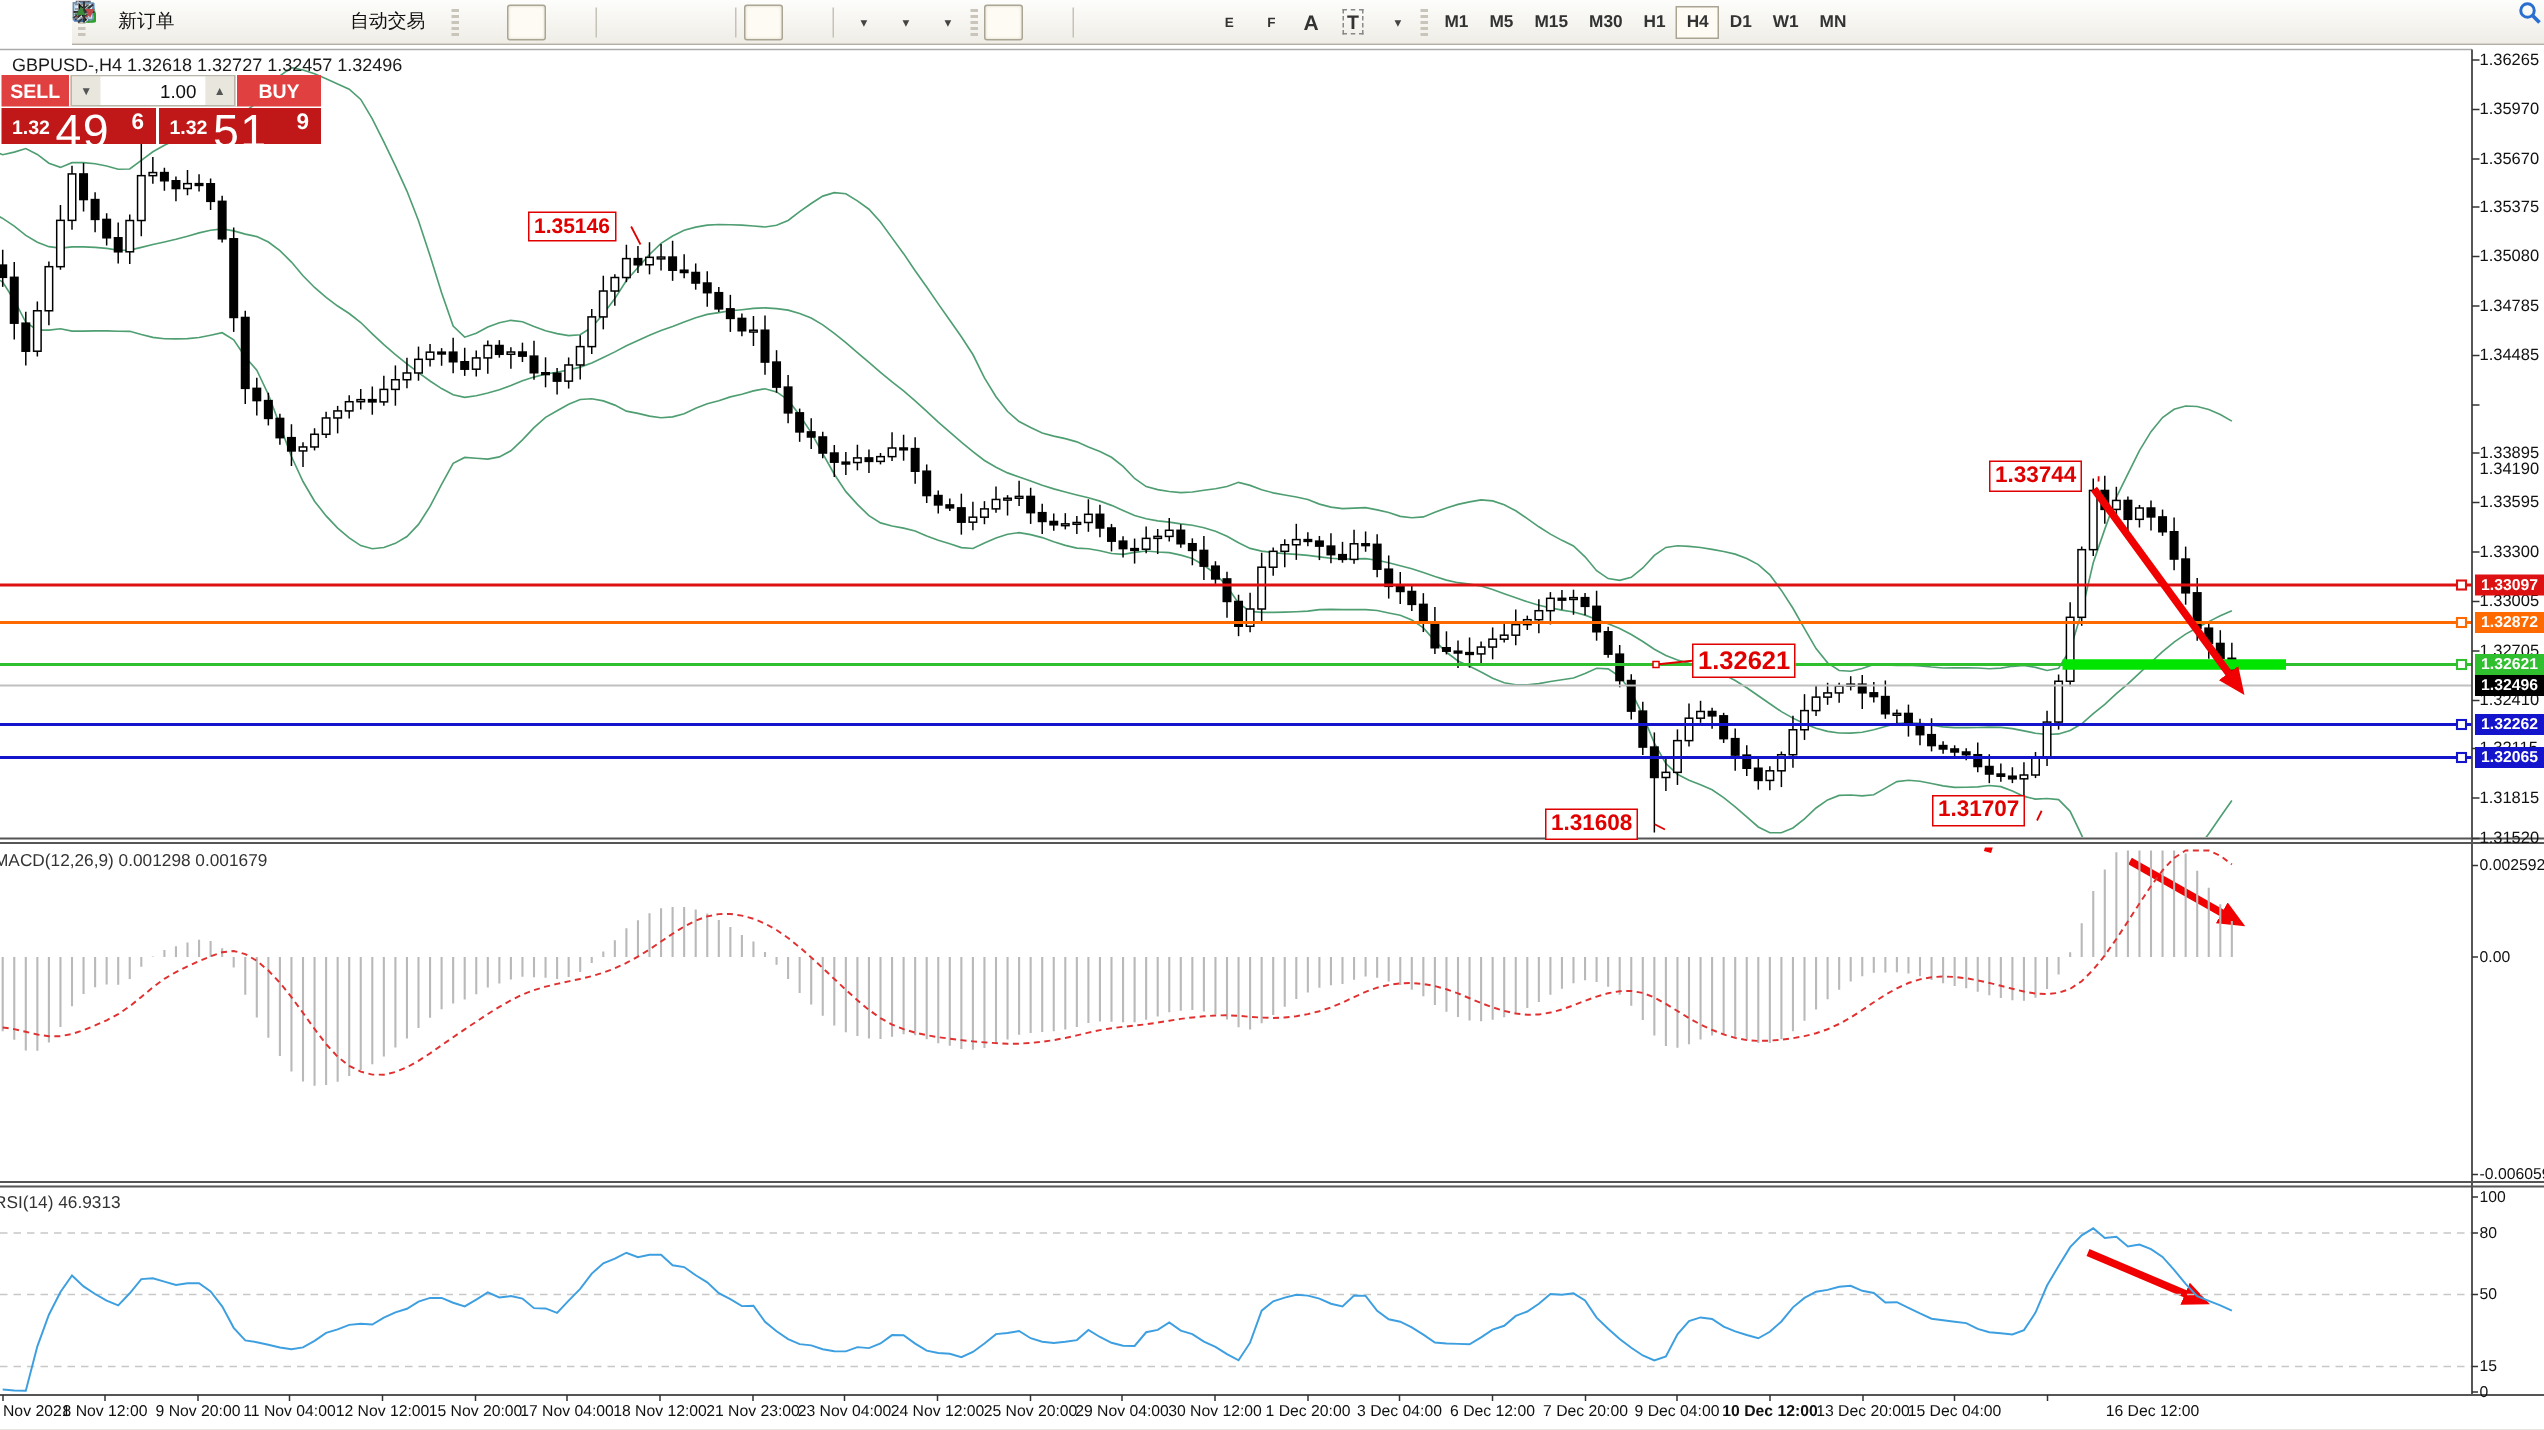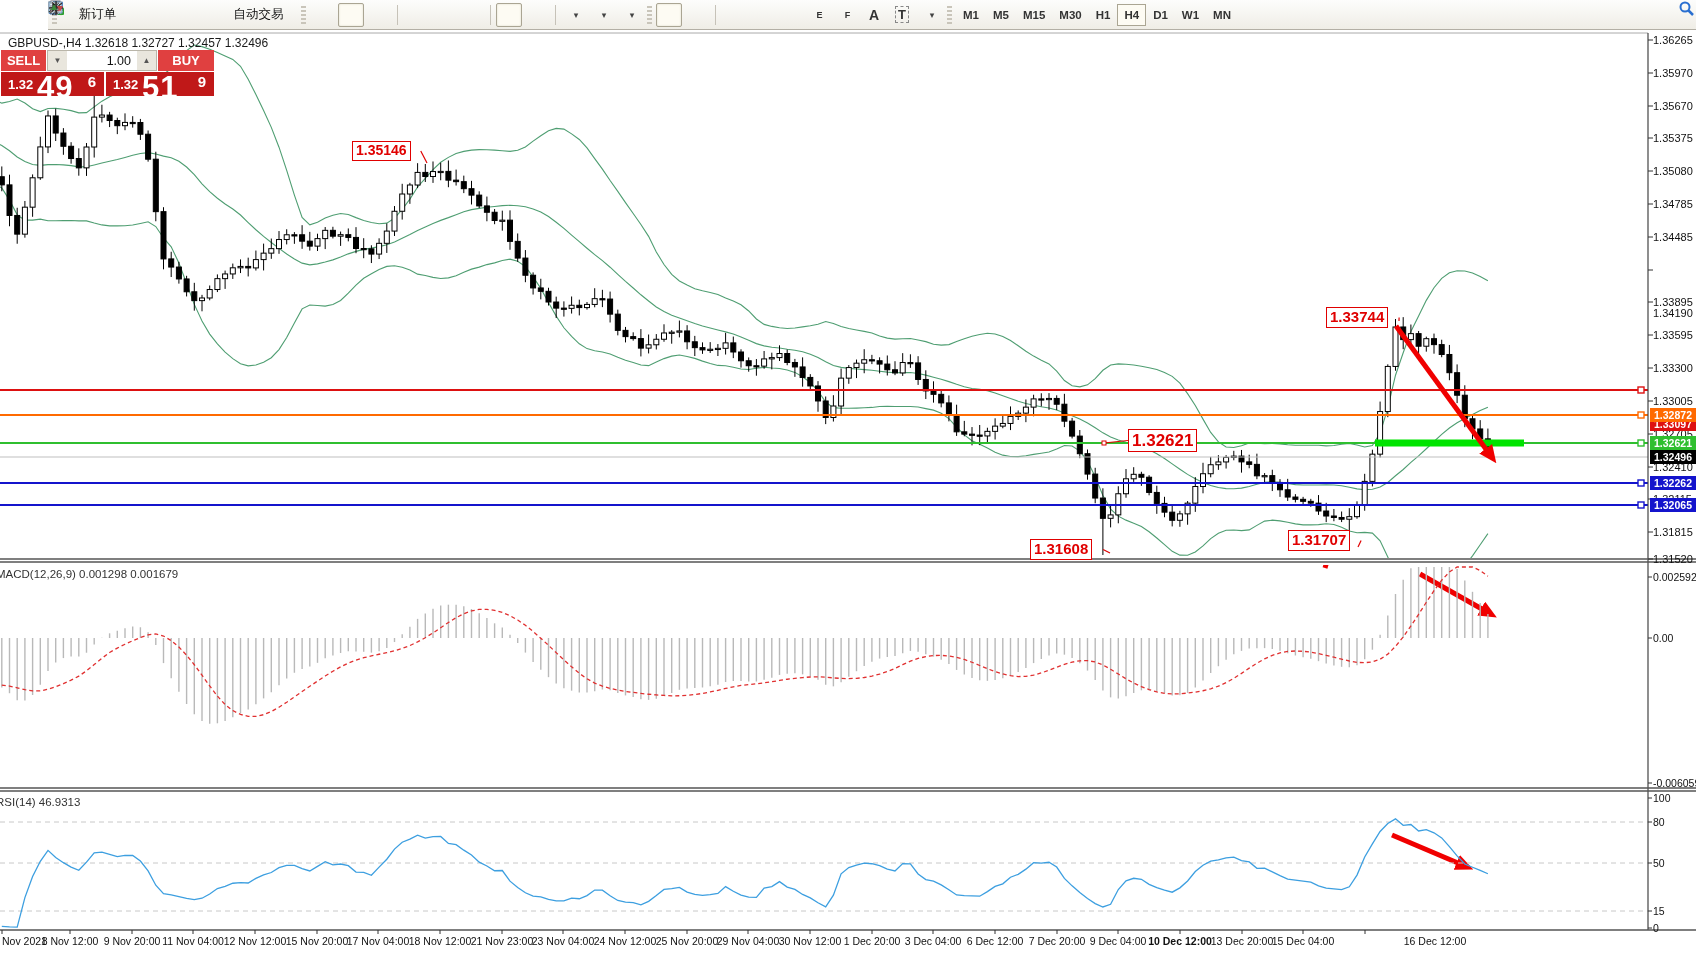--- a/index.html
+++ b/index.html
@@ -35,21 +35,21 @@
   .tp-sell{width:45px;border-right:1px solid #fff;}
   .tp-buy{width:56px;border-left:1px solid #fff;}
   .tp-vol{flex:1;display:flex;background:#f2f0ea;border:1px solid #b9b5a9;box-sizing:border-box;}
   .tp-spin{width:19px;background:#e9e6dd;color:#555;font-size:8px;display:flex;align-items:center;justify-content:center;}
   .tp-volval{flex:1;background:#fff;font-size:12.5px;color:#111;display:flex;align-items:center;justify-content:flex-end;padding-right:6px;}
   .tp-row2{display:flex;margin-top:1px;}
   .tp-price{background:#c01818;color:#fff;height:24px;position:relative;}
   .tp-price.left{width:103px;margin-right:2px;}
   .tp-price.right{width:108px;}
   .tp-pfx{position:absolute;left:7px;bottom:4px;font-size:13px;font-weight:bold;}
-  .tp-big{position:absolute;left:36px;top:-2px;font-size:31px;font-weight:bold;letter-spacing:1px;}
+  .tp-big{position:absolute;left:36px;top:-2px;font-size:31px;font-weight:normal;letter-spacing:1px;}
   .tp-sup{position:absolute;right:8px;top:1px;font-size:15px;font-weight:bold;}
   .tick-label{position:absolute;left:1653px;font-size:11px;color:#111;z-index:20;}
   .plabel{position:absolute;left:1650px;width:46px;font-size:10.5px;font-weight:bold;color:#fff;
      text-align:center;padding:1px 0;z-index:25;}
   .sub-axis{position:absolute;left:1653px;font-size:10.5px;color:#111;z-index:20;}
   .tlabel{position:absolute;top:935px;font-size:10.5px;color:#111;transform:translateX(-50%);white-space:nowrap;z-index:20;}
   .tlabel.leftalign{transform:none;}
   .pane-label{position:absolute;font-size:11.5px;color:#333;z-index:20;white-space:nowrap;}
   .ann{position:absolute;border:1px solid #e00000;color:#e00000;background:#ffffff;
      padding:0 3px;line-height:1.25;z-index:28;white-space:nowrap;font-weight:bold;}
@@ -1041,21 +1041,21 @@
       <div class="tick-label" style="top: 264px; margin-top: 43px;">1.34190</div>
       <div class="tick-label" style="top: 296px;">1.33895</div>
       <div class="tick-label" style="top: 329px;">1.33595</div>
       <div class="tick-label" style="top: 362px;">1.33300</div>
       <div class="tick-label" style="top: 395px;">1.33005</div>
       <div class="tick-label" style="top: 428px;">1.32705</div>
       <div class="tick-label" style="top: 461px;">1.32410</div>
       <div class="tick-label" style="top: 493px;">1.32115</div>
       <div class="tick-label" style="top: 526px;">1.31815</div>
       <div class="tick-label" style="top: 553px;">1.31520</div>
-      <div class="plabel" style="top: 383px; background: rgb(221, 17, 17); margin-top: 34px;">1.33097</div>
+      <div class="plabel" style="top: 383px; background: rgb(221, 17, 17);">1.33097</div>
       <div class="plabel" style="top: 408px; background: rgb(255, 106, 0);">1.32872</div>
       <div class="plabel" style="top: 436px; background: rgb(47, 191, 47);">1.32621</div>
       <div class="plabel" style="top: 476px; background: rgb(20, 20, 204);">1.32262</div>
       <div class="plabel" style="top: 498px; background: rgb(20, 20, 204);">1.32065</div>
       <div class="plabel" style="top: 450px; background: rgb(0, 0, 0);">1.32496</div>
       <div class="sub-axis" style="top: 571px;">0.002592</div>
       <div class="sub-axis" style="top: 632px;">0.00</div>
       <div class="sub-axis" style="top: 777px;">-0.006059</div>
       <div class="sub-axis" style="top: 792px;">100</div>
       <div class="sub-axis" style="top: 816px;">80</div>

